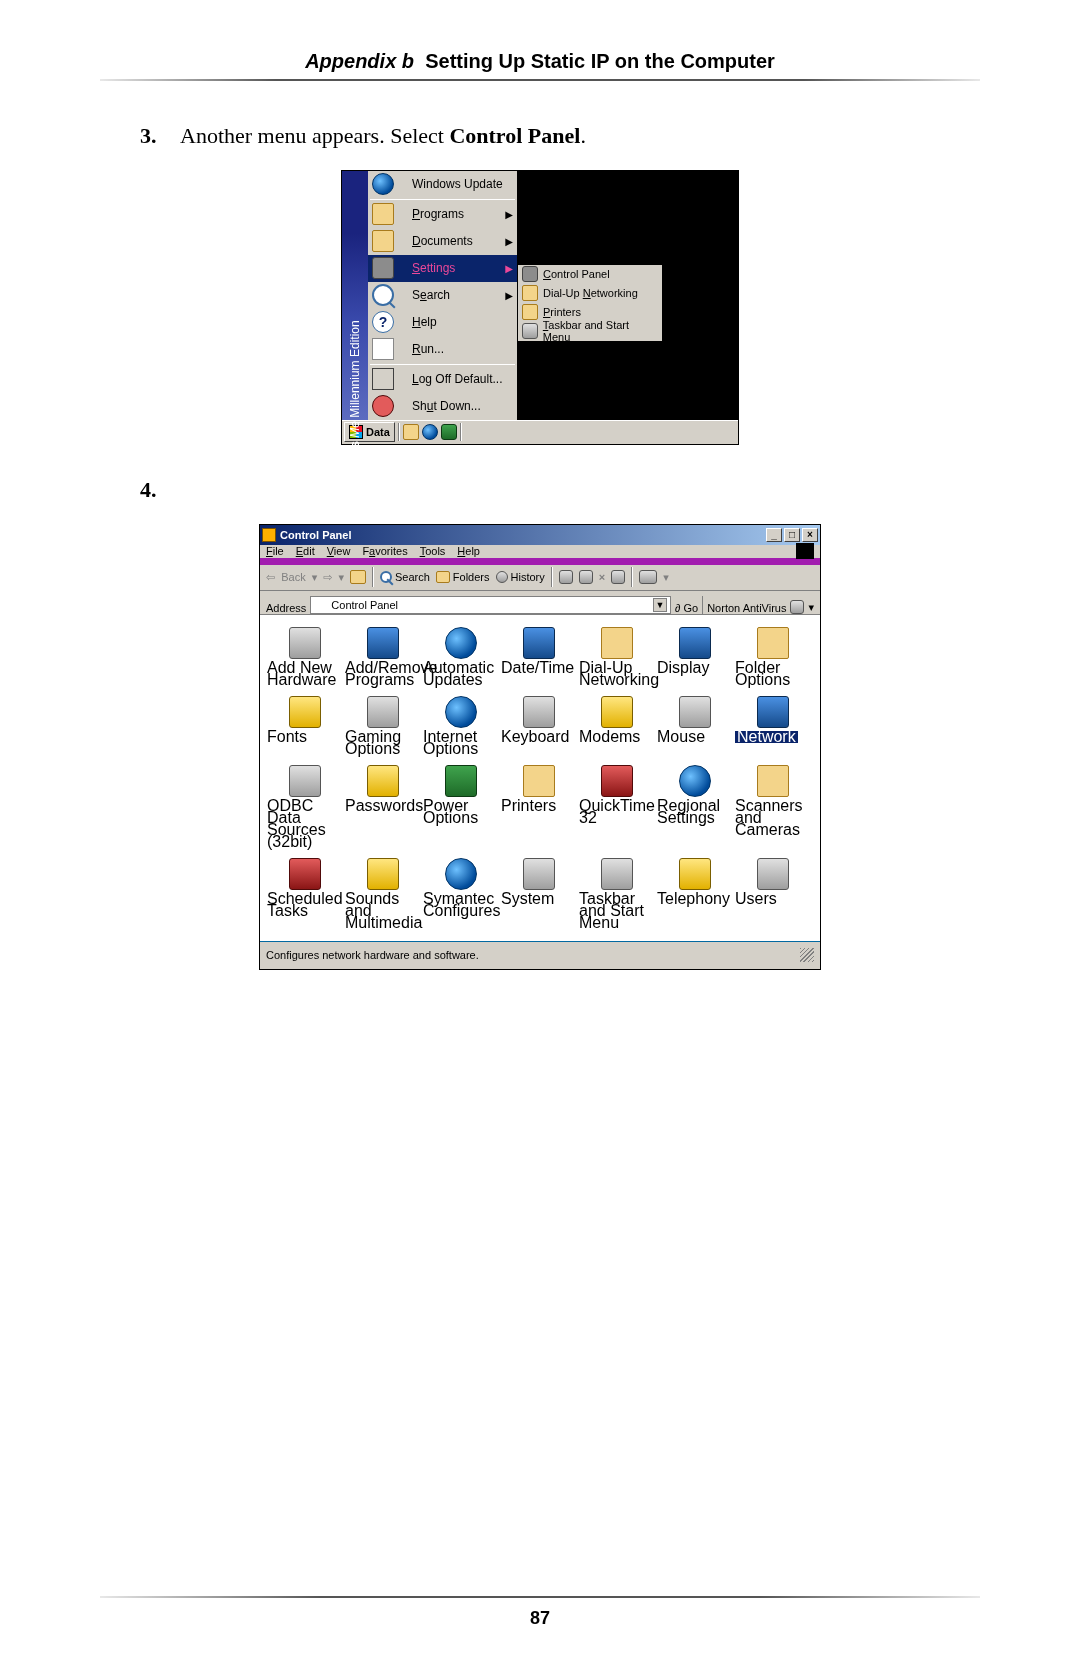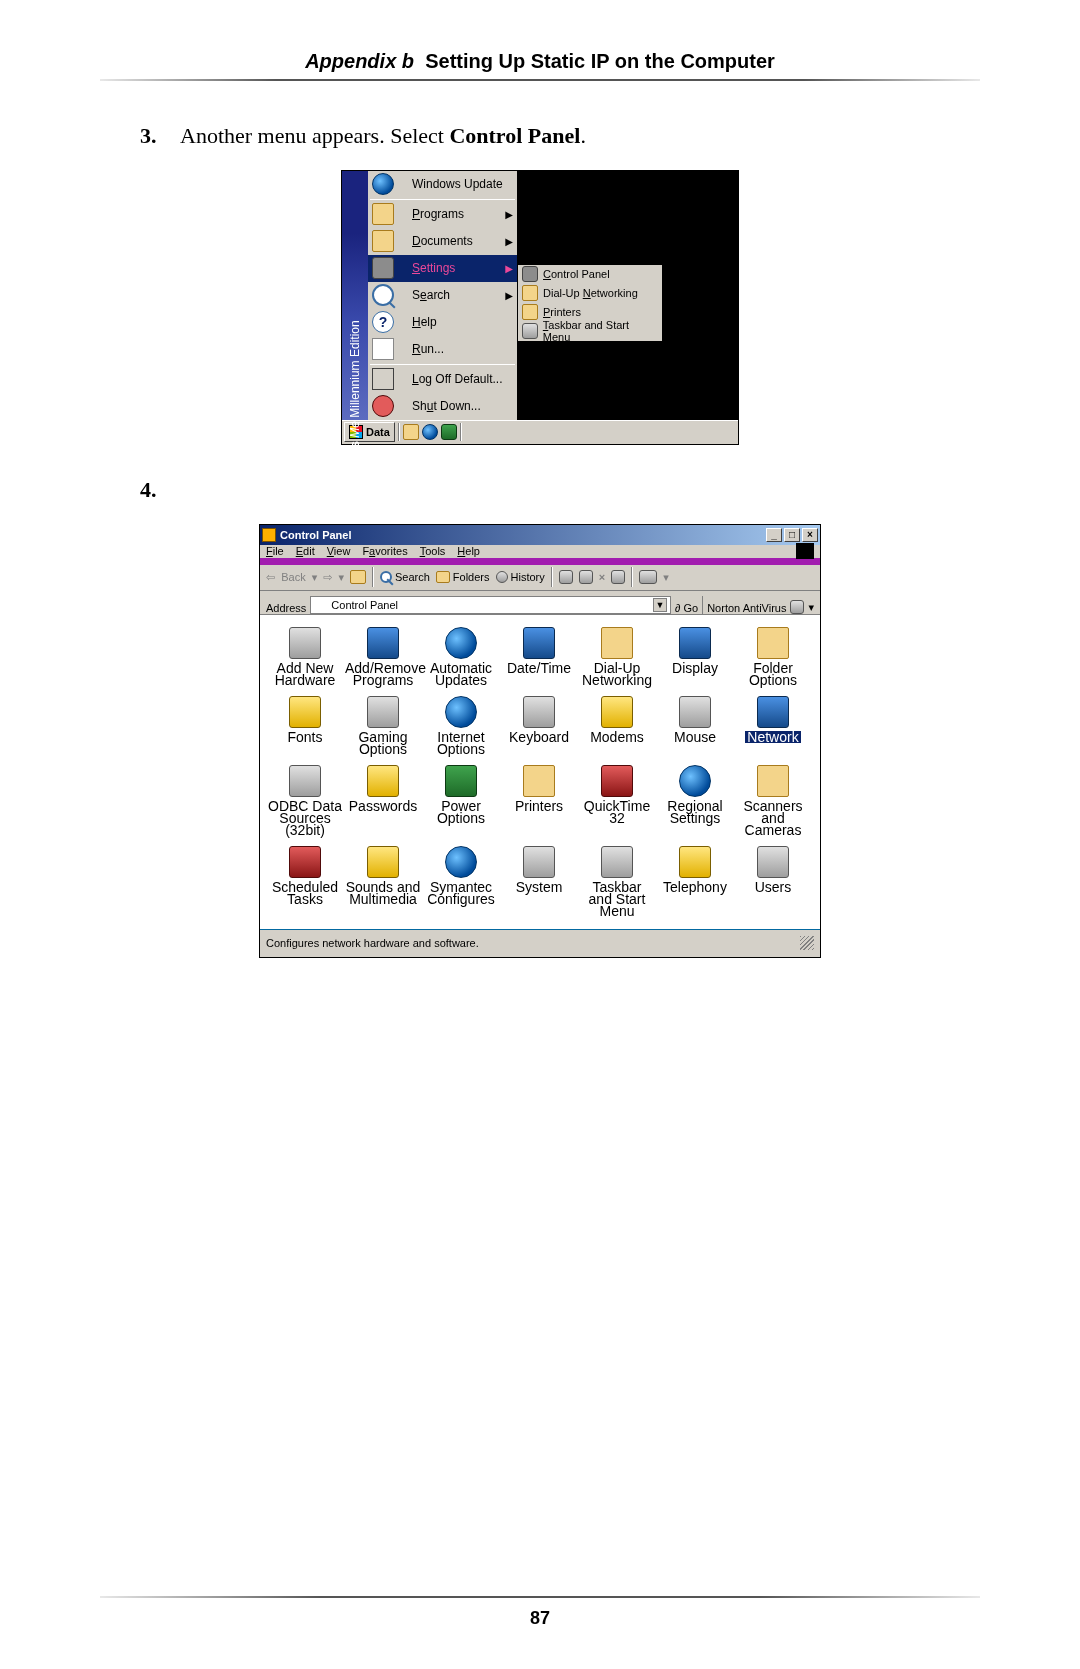--- a/index.html
+++ b/index.html
@@ -121,21 +121,21 @@
   .fig2 .toolbar .sep { width:2px; height:20px; border-left:1px solid #808080; border-right:1px solid #fff; }
   .fig2 .addrbar { height:24px; display:flex; align-items:flex-end; gap:4px; padding:0 6px; border-bottom:1px solid #808080; }
   .fig2 .addrbar .combo {
     flex:1; height:18px; background:#fff; border:1px solid #808080;
     display:flex; align-items:center; padding:0 3px; gap:3px;
   }
   .fig2 .addrbar .combo .dd { margin-left:auto; width:14px; height:14px; background:#d4d0c8; border:1px solid #808080; font-size:9px; text-align:center; line-height:12px;}
   .fig2 .iconarea { background:#fff; padding:10px 6px 4px 6px; }
   .fig2 .iconrow { display:flex; }
   .fig2 .cpitem {
-    width: 78px; text-align:center; font-size:14px; line-height:12px;
+    width: 78px; font-size:16px; line-height:12px;
     padding: 2px 1px 8px 1px;
   }
   .fig2 .cpitem .ic {
     width:32px; height:32px; margin:0 auto 3px auto;
   }
   .fig2 .cpitem.sel .lbl { background:#0a246a; color:#fff; padding:0 2px; display:inline-block;}
   .fig2 .status { height:28px; border-top:1px solid #0369a1; display:flex; align-items:center; padding:0 6px; justify-content:space-between;}
   .fig2 .status .grip { width:14px; height:14px; background:
     repeating-linear-gradient(135deg,#808080 0 1px, transparent 1px 3px);}
 

